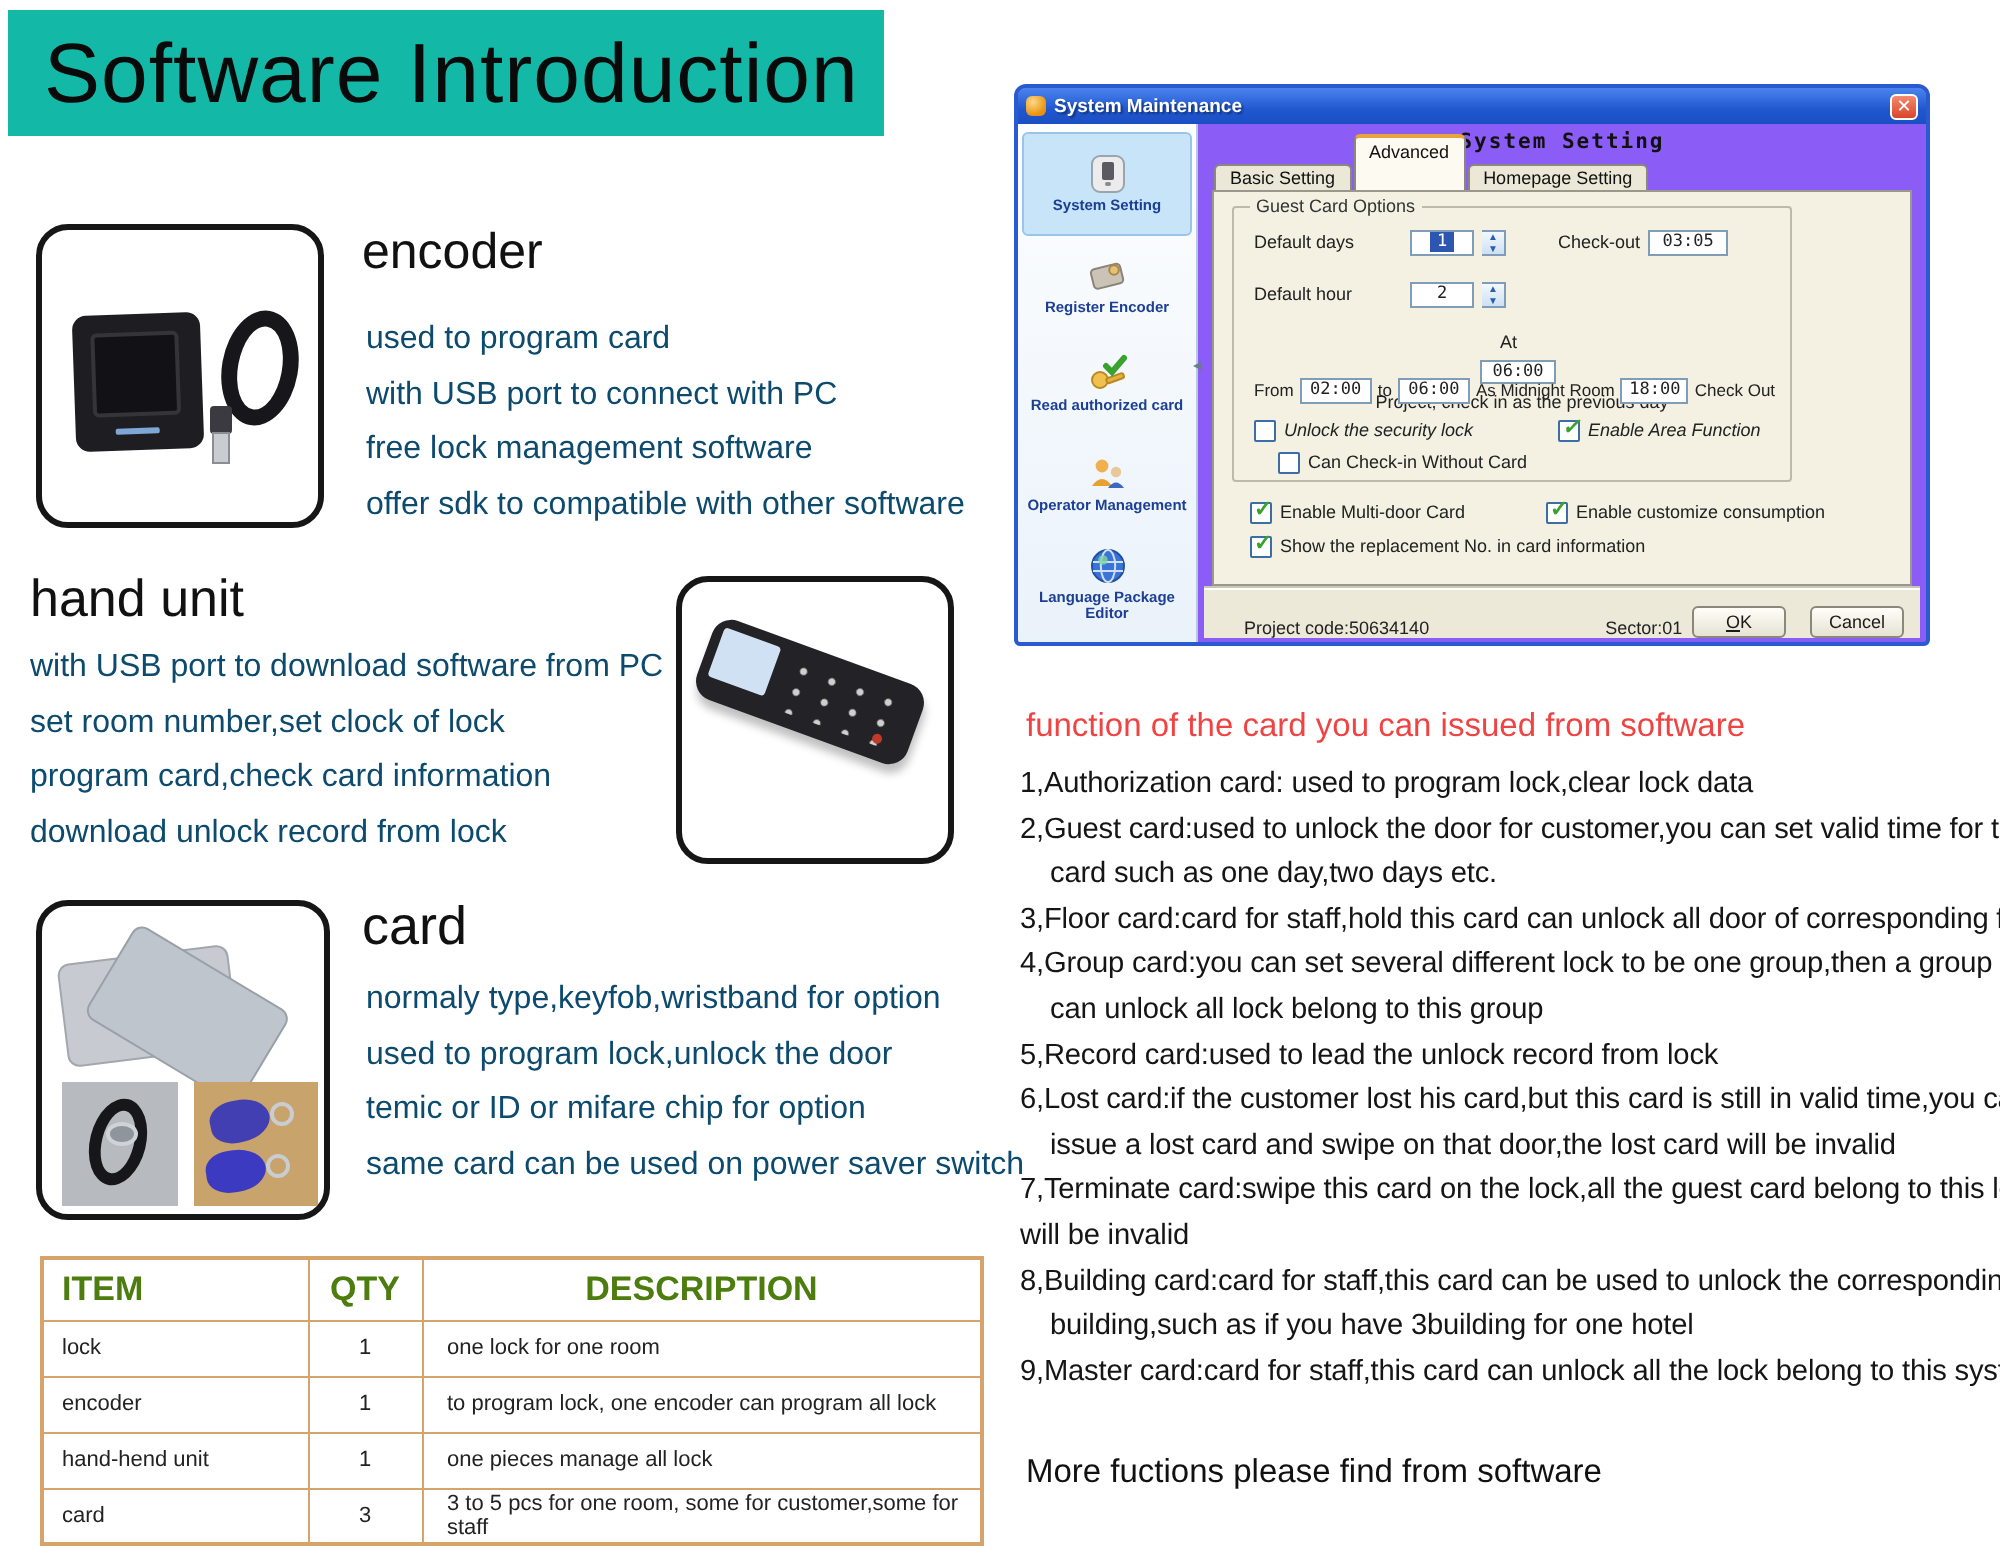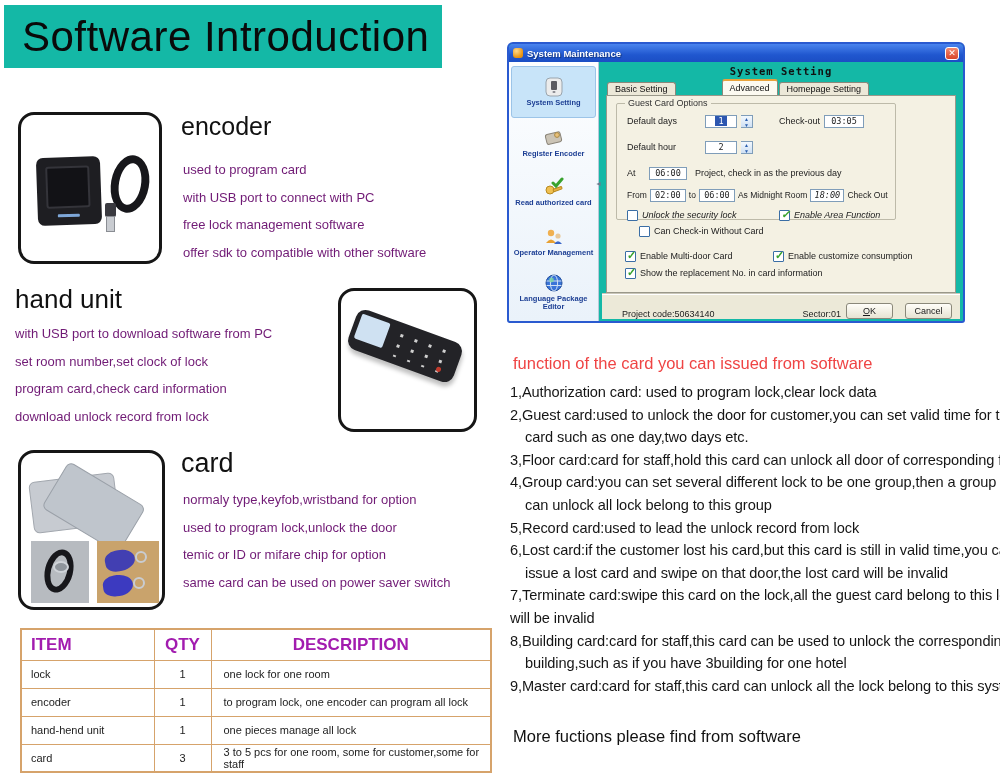--- a/index.html
+++ b/index.html
@@ -7,21 +7,21 @@
     font-family:"Liberation Sans", sans-serif; color:#111; }
 
   
   .banner { position:absolute; left:4px; top:5px; width:438px; height:63px;
     background:#14b8a6; display:flex; align-items:center; padding-left:18px; }
   .banner h1 { font-size:42px; font-weight:400; color:#0a0a0a; letter-spacing:.5px; }
 
   
   .imgbox { position:absolute; border:3px solid #161616; border-radius:16px; background:#fff; overflow:hidden; }
   .sec-title { position:absolute; font-size:25px; color:#111; }
-  .sec-lines { position:absolute; font-size:13px; line-height:27.5px; color:#701a75; }
+  .sec-lines { position:absolute; font-size:16px; line-height:27.5px; color:#0c4a6e; }
 
   
   .enc-device { position:absolute; left:16px; top:42px; width:64px; height:68px; background:#1e1e22;
     border-radius:7px; transform:rotate(-2deg); }
   .enc-device .screen { position:absolute; left:9px; top:9px; width:44px; height:42px; background:#121216; border:2px solid #34343a; border-radius:3px; }
   .enc-device .leds { position:absolute; left:20px; bottom:8px; width:22px; height:3px; background:#7ea7d8; border-radius:1px; }
   .cable-ring { position:absolute; left:90px; top:40px; width:38px; height:58px; border:8px solid #17171b; border-radius:50%; transform:rotate(10deg); }
   .usb-plug { position:absolute; left:84px; top:88px; width:11px; height:14px; background:#3a3a40; border-radius:2px; }
   .usb-metal { position:absolute; left:85px; top:101px; width:9px; height:16px; background:#c9ccd1; border:1px solid #8a8d93; }
 
@@ -44,30 +44,30 @@
   .fob.f1 { left:8px; top:9px; transform:rotate(-12deg); }
   .fob.f2 { left:6px; top:34px; background:#3c3ac0; transform:rotate(-8deg); }
   .fobring { position:absolute; width:12px; height:12px; border:2px solid #c9ccd1; border-radius:50%; }
   .fobring.r1 { left:38px; top:10px; }
   .fobring.r2 { left:36px; top:36px; }
 
   
   table.parts { position:absolute; left:20px; top:628px; width:470px; border-collapse:collapse;
     border:2px solid #d6a36b; table-layout:fixed; }
   table.parts th, table.parts td { border:1px solid #d6a36b; }
-  table.parts th { height:31px; font-size:17px; font-weight:700; color:#a21caf; }
+  table.parts th { height:31px; font-size:17px; font-weight:700; color:#4d7c0f; }
   table.parts td { height:28px; font-size:11px; color:#222; }
   .c-item { width:133px; text-align:left; padding-left:9px; }
   .c-qty  { width:57px;  text-align:center; }
   .c-desc { width:280px; padding-left:12px; text-align:left; }
   th.c-desc { text-align:center; padding-left:0; }
 
   
   .dialog { position:absolute; left:507px; top:42px; width:458px; height:281px;
-    border:2px solid #2a5ad0; border-radius:6px 6px 3px 3px; background:#14b8a6; overflow:hidden;
+    border:2px solid #2a5ad0; border-radius:6px 6px 3px 3px; background:#8b5cf6; overflow:hidden;
     font-size:9px; }
   .titlebar { height:18px; background:linear-gradient(#4a84ee,#2057cf 60%,#1b4ec4); display:flex;
     align-items:center; padding:0 4px; gap:4px; }
   .app-icon { width:10px; height:10px; border-radius:3px;
     background:radial-gradient(circle at 35% 30%, #ffd98a, #e8920f 70%); flex:none; }
   .titlebar .t { color:#fff; font-weight:700; font-size:9.5px; text-shadow:1px 1px 1px rgba(0,0,0,.4); flex:1; }
   .close-btn { width:14px; height:13px; background:linear-gradient(#f38a70,#d8442a); border:1px solid #fff;
     border-radius:3px; color:#fff; font-size:9px; line-height:11px; text-align:center; flex:none; }
   .close-btn::before { content:"✕"; }
 
@@ -79,24 +79,24 @@
   .side-item .lbl { font-size:7.5px; font-weight:700; color:#1d3f94; text-align:center; line-height:8px; }
   .collapse-arrow { position:absolute; right:-4px; top:118px; font-size:7px; color:#6a7c8c; }
   .collapse-arrow::before { content:"◄"; }
 
   .dlg-main { flex:1; display:flex; flex-direction:column; position:relative; }
   .panel-title { text-align:center; padding:3px 0 2px; font-family:"DejaVu Sans Mono", monospace;
     font-weight:700; font-size:10.5px; letter-spacing:1px; }
   .tabs { display:flex; align-items:flex-end; padding-left:8px; height:16px; }
   .tab { font-size:9px; padding:1px 7px 2px; background:#ece8d8; border:1px solid #8a887a; border-bottom:none;
     border-radius:3px 3px 0 0; height:13px; margin-right:1px; }
-  .tab.active { background:#fcfaf1; border-top:2px solid #e8a33d; height:16px; z-index:2; padding-top:2px;margin-left:45px; }
+  .tab.active { background:#fcfaf1; border-top:2px solid #e8a33d; height:28px; z-index:2; padding-top:2px; }
   .tabpage { flex:1; margin:0 7px; border:1px solid #9a988a; background:#f4f1e3; position:relative; }
 
-  .groupbox { position:absolute; left:9px; top:7px; width:280px; height:117px;
+  .groupbox { position:absolute; left:9px; top:7px; width:280px; height:138px;
     border:1px solid #bdbaa9; border-radius:2px; }
   .groupbox .legend { position:absolute; top:-6px; left:8px; background:#f4f1e3; padding:0 3px; font-size:9px; color:#333; }
   .frow { position:absolute; left:10px; right:4px; height:14px; display:flex; align-items:center; gap:4px; font-size:9px; color:#222; }
   .vbox { display:inline-flex; align-items:center; justify-content:center; border:1px solid #7f9db9;
     background:#fff; height:13px; font-family:"DejaVu Sans Mono", monospace; font-size:8.5px; padding:0 2px; }
   .vbox .sel { background:#2c56b0; color:#fff; padding:0 3px; }
   .spin { width:12px; height:13px; border:1px solid #7f9db9; border-left:none; display:flex; flex-direction:column;
     background:linear-gradient(#f2f8fe,#cfe0f3); }
   .spin i { flex:1; font-style:normal; font-size:5px; line-height:6px; color:#2b5fae; text-align:center; }
   .spin i.up::before { content:"▲"; }
@@ -303,39 +303,39 @@
             <span style="width:74px;">Default hour</span>
             <span class="vbox" style="width:32px;">
                 <span>2</span>
               </span>
             <span class="spin">
                 <i class="up"></i>
                 <i class="dn"></i>
               </span>
           </div>
 
-          <div class="frow" style="top:62px;">
+          <div class="frow" style="top:62px;flex-direction:column;">
             <span style="width:18px;">At</span>
             <span class="vbox" style="width:38px;">
                 <span>06:00</span>
               </span>
             <span style="margin-left:4px;">Project, check in as the previous day</span>
           </div>
 
           <div class="frow" style="top:84px;font-size:8.5px;gap:3px;">
             <span>From</span>
             <span class="vbox" style="width:36px;">
                 <span>02:00</span>
               </span>
             <span>to</span>
             <span class="vbox" style="width:36px;">
                 <span>06:00</span>
               </span>
             <span>As Midnight Room</span>
-            <span class="vbox" style="width:34px;font-style:italic;">
+            <span class="vbox" style="width:34px;">
                 <span>18:00</span>
               </span>
             <span>Check Out</span>
           </div>
 
           <div class="frow" style="top:104px;font-style:italic;">
             <span class="cbwrap">
               <span class="cb"></span>
               <span>Unlock the security lock</span>
             </span>

